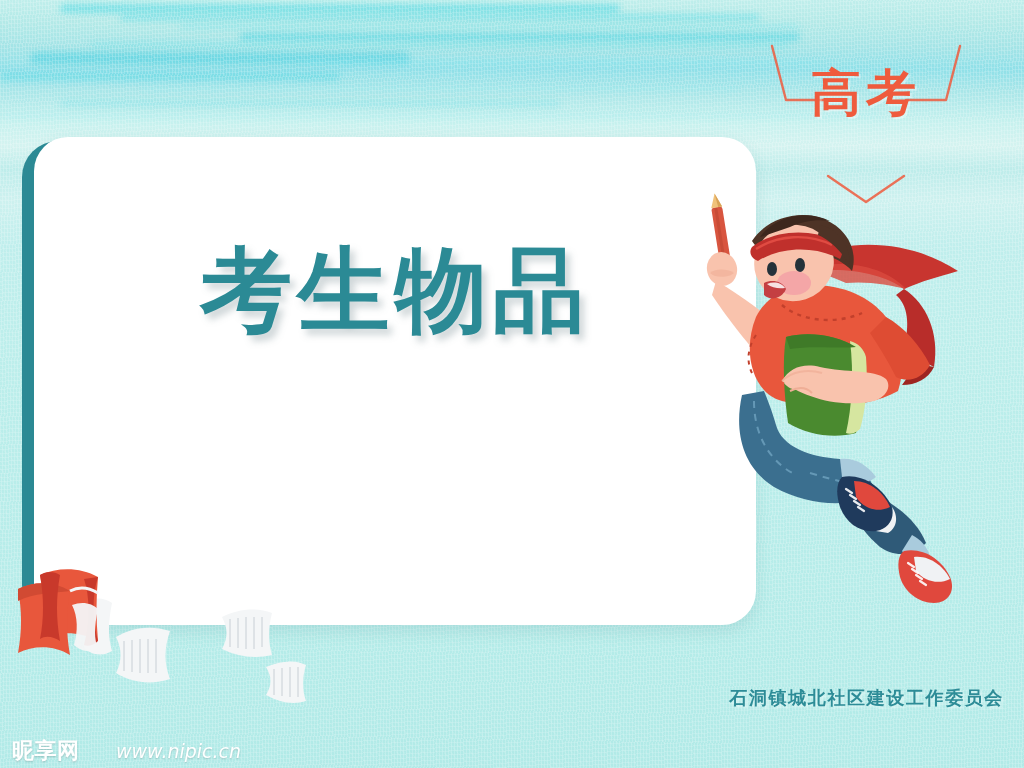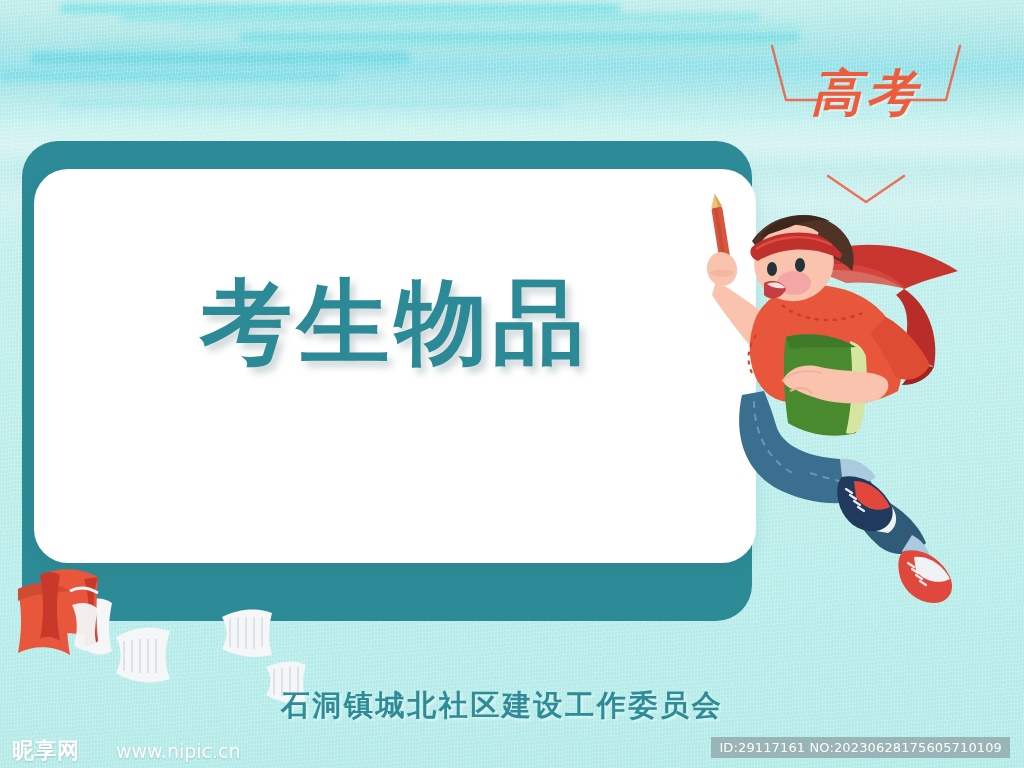--- a/index.html
+++ b/index.html
@@ -30,68 +30,67 @@
   
   .streaks{position:absolute;left:0;top:0;width:1024px;height:150px;pointer-events:none;}
   .streak{position:absolute;border-radius:40px;filter:blur(3px);}
 
   
   .card-shadow{
     position:absolute;left:22px;top:141px;width:730px;height:480px;
     background:#2c8b96;border-radius:36px;
   }
   .card{
-    position:absolute;left:34px;top:137px;width:722px;height:394px;
+    position:absolute;left:34px;top:137px;width:722px;height:488px;
     background:#ffffff;border-radius:34px;
     box-shadow:0 6px 16px rgba(40,110,115,.12);
-    margin-top:32px;
   }
   .headline{
     position:absolute;left:0;top:0;width:722px;
     text-align:center;color:#2b8a95;
     font-family:"DejaVu Sans","Liberation Sans",sans-serif;
     font-weight:bold;letter-spacing:.06em;
     text-shadow:5px 6px 7px rgba(120,140,145,.35);
     white-space:nowrap;
   }
   .line1{top:108px;font-size:92px;line-height:1;}
   .line2{top:268px;font-size:92px;line-height:1;}
 
   
   .slogan{position:absolute;left:756px;top:28px;width:220px;height:180px;}
   .slogan-text{
     position:absolute;left:0;top:0;width:220px;text-align:center;
     color:#ef5b3d;font-family:"DejaVu Serif","Liberation Serif",serif;
-    font-weight:bold;font-style:italic;white-space:nowrap;
+    font-weight:bold;white-space:nowrap;
     text-shadow:2px 2px 0 rgba(255,255,255,.35);
   }
   .slg1{top:32px;font-size:50px;letter-spacing:.10em;}
   .slg2{top:94px;font-size:50px;letter-spacing:.10em;}
   .bracket{position:absolute;pointer-events:none;}
 
   
   .org{
-    position:absolute;left:0;top:686px;width:1004px;text-align:center;
-    color:#2d8c97;font-size:29px;font-weight:bold;letter-spacing:.09em;
+    position:absolute;left:0;top:686px;width:1004px;text-align:right;
+    color:#2d8c97;font-size:18px;font-weight:bold;letter-spacing:.09em;
     font-family:"DejaVu Sans","Liberation Sans",sans-serif;
     text-shadow:2px 2px 3px rgba(255,255,255,.55);
     white-space:nowrap;
   }
 
   
   .wm{position:absolute;left:0;bottom:0;width:1024px;height:40px;}
   .wm-logo{
     position:absolute;left:12px;top:8px;color:#ffffff;font-size:22px;
     font-weight:bold;letter-spacing:.02em;
     font-family:"DejaVu Sans","Liberation Sans",sans-serif;
     text-shadow:0 1px 2px rgba(0,0,0,.18);
   }
   .wm-url{
     position:absolute;left:116px;top:12px;color:#ffffff;font-size:19px;
-    font-family:"DejaVu Sans","Liberation Sans",sans-serif;
+    font-style:italic;font-family:"DejaVu Sans","Liberation Sans",sans-serif;
     text-shadow:0 1px 2px rgba(0,0,0,.18);
   }
   .wm-id{
     position:absolute;right:14px;top:9px;
     background:rgba(125,135,140,.55);color:#ffffff;
     font-size:13px;padding:3px 8px;letter-spacing:.01em;
     font-family:"DejaVu Sans","Liberation Sans",sans-serif;
     white-space:nowrap;
   }
 
@@ -286,16 +285,15 @@
         <path d="M274,124 l0,26 M282,123 l0,28 M290,122 l0,30 M298,122 l0,30" stroke="#d9dee1" stroke-width="1.6"></path>
       </g>
     </svg>
   </div>
 
   <div class="org">石洞镇城北社区建设工作委员会</div>
 
   <div class="wm">
     <div class="wm-logo">昵享网</div>
     <div class="wm-url">www.nipic.cn</div>
-    <div class="wm-id">ID:29117161 NO:20230628175605710109</div>
   </div>
 
 </div>
 
 </body></html>

